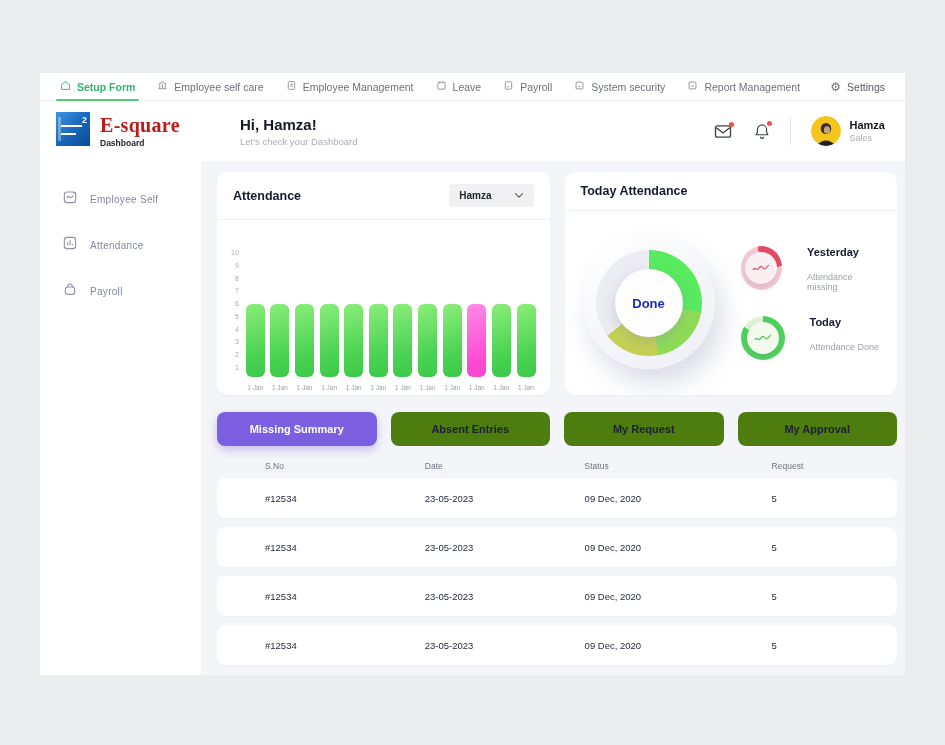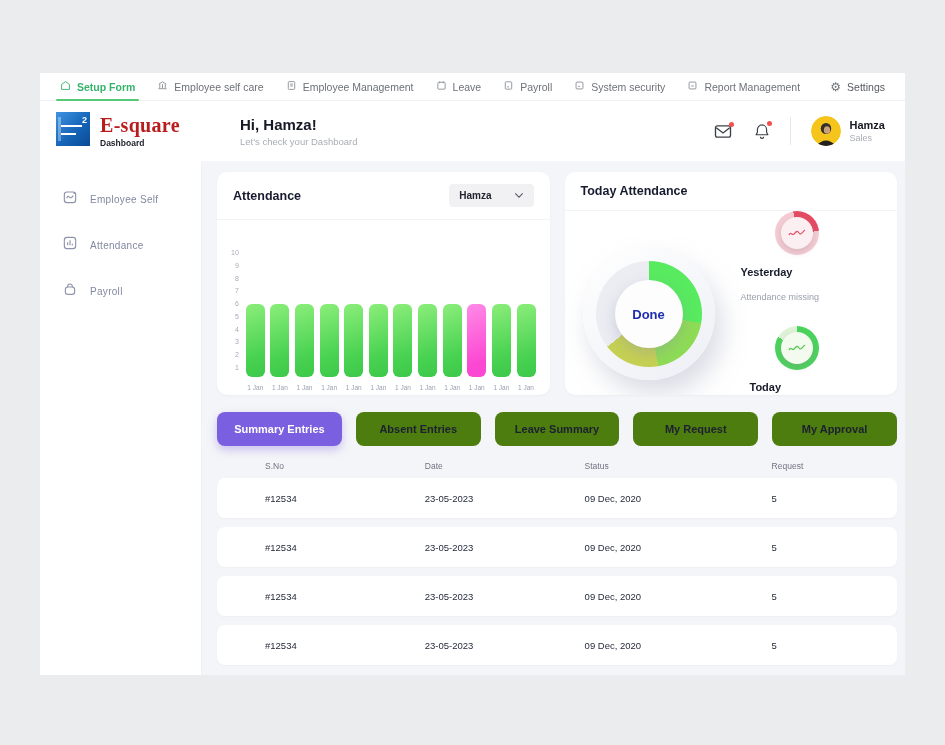--- a/index.html
+++ b/index.html
@@ -73,21 +73,21 @@
   .bar-label { font-size:6.5px; color:#9aa0ae; margin-top:7px; white-space:nowrap; }
   
   .today-body { flex:1; display:flex; align-items:center; padding:0 16px 0 18px; gap:26px; }
   .donut-outer { width:132px; height:132px; border-radius:50%; background:linear-gradient(145deg,#ffffff,#edeff5); box-shadow:7px 14px 26px rgba(148,156,180,.35); display:grid; place-items:center; flex:0 0 auto; }
   .donut { width:106px; height:106px; border-radius:50%; position:relative;
     background:conic-gradient(from 0deg, #58ea5f 0deg 100deg, #8edc55 100deg 170deg, #c6d152 170deg 232deg, #ecedf3 232deg 360deg);
     display:grid; place-items:center; }
   .donut-hole { width:68px; height:68px; border-radius:50%; background:#fdfdfe; box-shadow:0 6px 14px rgba(135,145,170,.35); display:grid; place-items:center; }
   .donut-label { font-size:13px; font-weight:bold; color:#1f2db0; }
   .legend { display:flex; flex-direction:column; gap:24px; }
-  .legend-item { display:flex; align-items:flex-end; gap:11px;flex-direction:column; }
+  .legend-item { display:flex; align-items:flex-start; gap:25px; }
   .legend-ring { width:44px; height:44px; border-radius:50%; display:grid; place-items:center; }
   .legend-ring.red { background:conic-gradient(from -10deg,#e44b63 0deg 95deg,#f5ccd4 95deg 360deg); }
   .legend-ring.green { background:conic-gradient(from 0deg,#4ad45c 0deg 300deg,#dff3d8 300deg 360deg); }
   .legend-inner { width:32px; height:32px; border-radius:50%; display:grid; place-items:center; box-shadow:0 3px 7px rgba(150,130,140,.3); }
   .legend-ring.red .legend-inner { background:#fbeff1; }
   .legend-ring.green .legend-inner { background:#f3faee; }
   .legend-title { font-size:11px; font-weight:bold; color:#171b2b; }
   .legend-sub { font-size:9px; color:#9ba0ac; margin-top:14px; }
   
   .tabs-row { display:flex; gap:14px; margin-top:17px; height:34px; }
@@ -359,23 +359,22 @@
                   <div class="legend-title">Today</div>
                   <div class="legend-sub">Attendance Done</div>
                 </div>
               </div>
             </div>
           </div>
         </div>
       </div>
 
       <div class="tabs-row">
-        <div class="tab active">Summary Entries</div>
+        <div class="tab active">Missing Summary</div>
         <div class="tab">Absent Entries</div>
-        <div class="tab">Leave Summary</div>
         <div class="tab">My Request</div>
         <div class="tab">My Approval</div>
       </div>
 
       <div class="table">
         <div class="t-grid t-head">
           <div>S.No</div>
           <div>Date</div>
           <div>Status</div>
           <div>Request</div>

